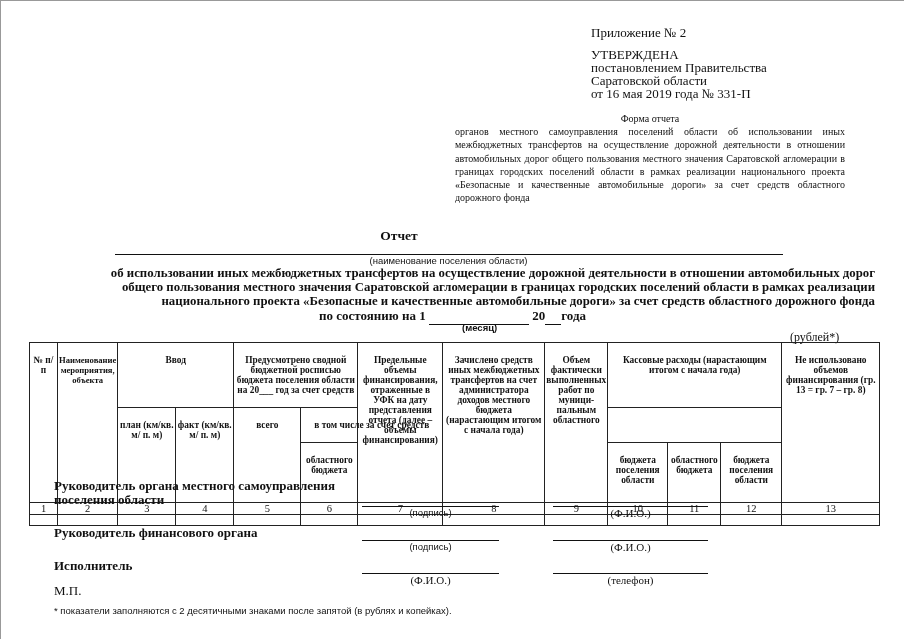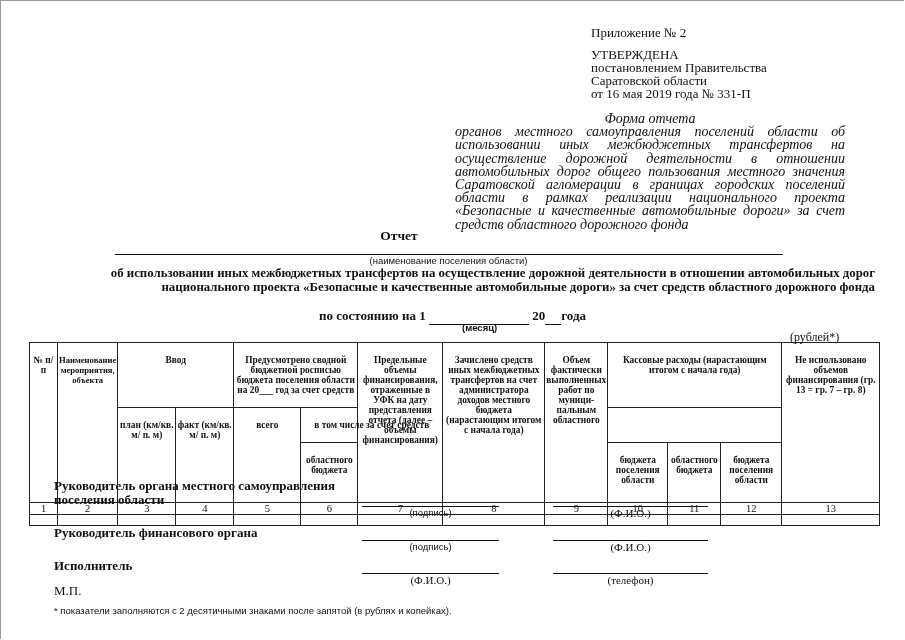--- a/index.html
+++ b/index.html
@@ -3,21 +3,21 @@
 <meta charset="utf-8">
 <style>
   html, body { margin:0; padding:0; background:#fff; }
   body { width:905px; height:640px; position:relative; overflow:hidden;
          font-family:"Liberation Serif", serif; color:#111; }
   .frame { position:absolute; left:0; top:0; width:904px; height:639px;
            border-top:1px solid #999; border-left:1px solid #999; box-sizing:border-box; }
   .abs { position:absolute; }
   .approval { left:591px; top:26px; font-size:13px; line-height:13px; }
   .approval .line { white-space:nowrap; }
-  .form-title { left:455px; top:112px; width:390px; font-size:14px; line-height:13.2px; text-align:justify;font-style:italic; }
+  .form-title { left:455px; top:112px; width:390px; font-size:10px; line-height:13.2px; text-align:justify; }
   .form-title .center { text-align:center; }
   .report-title { left:0; width:798px; top:228px; text-align:center; font-weight:bold; font-size:13.5px; }
   .name-line { left:115px; top:253px; width:668px; border-bottom:1px solid #111; height:1px; }
   .caption-small { font-family:"Liberation Sans", sans-serif; font-size:9.5px; text-align:center; }
   .name-caption { left:0; width:897px; top:255px; }
   .main-title { left:30px; width:845px; top:266px; text-align:right; font-weight:bold; font-size:12.8px; line-height:14px; }
   .date-line { left:0; width:905px; top:308px; text-align:center; font-weight:bold; font-size:13px; }
   .date-line .blank { display:inline-block; border-bottom:1px solid #111; vertical-align:baseline; }
   .month-caption { left:462px; top:322px;font-weight:bold; }
   .rubles { left:790px; top:330px; font-size:12px; }
@@ -49,20 +49,21 @@
   <div class="center" data-name="form-heading">Форма отчета</div>
   <div data-name="form-description">органов местного самоуправления поселений области об использовании иных межбюджетных трансфертов на осуществление дорожной деятельности в отношении автомобильных дорог общего пользования местного значения Саратовской агломерации в границах городских поселений области в рамках реализации национального проекта «Безопасные и качественные автомобильные дороги» за счет средств областного дорожного фонда</div>
 </div>
 
 <div class="abs report-title" data-name="report-title">Отчет</div>
 <div class="abs name-line" data-name="settlement-name-field"></div>
 <div class="abs caption-small name-caption" data-name="settlement-name-caption">(наименование поселения области)</div>
 
 <div class="abs main-title" data-name="report-subject">
   <div data-name="report-subject-line-1">об использовании иных межбюджетных трансфертов на осуществление дорожной деятельности в отношении автомобильных дорог</div>
+  <div data-name="report-subject-line-2">общего пользования местного значения Саратовской агломерации в границах городских поселений области в рамках реализации</div>
   <div data-name="report-subject-line-3">национального проекта «Безопасные и качественные автомобильные дороги» за счет средств областного дорожного фонда</div>
 </div>
 
 <div class="abs date-line" data-name="report-date-line">
   <span data-name="date-prefix">по состоянию на 1</span>
   <span class="blank" style="width:100px" data-name="month-field">&nbsp;</span>
   <span data-name="date-year">20</span><span class="blank" style="width:16px" data-name="year-field">&nbsp;</span><span data-name="date-suffix">года</span>
 </div>
 <div class="abs caption-small month-caption" data-name="month-caption">(месяц)</div>
 <div class="abs rubles" data-name="units-label">(рублей*)</div>

